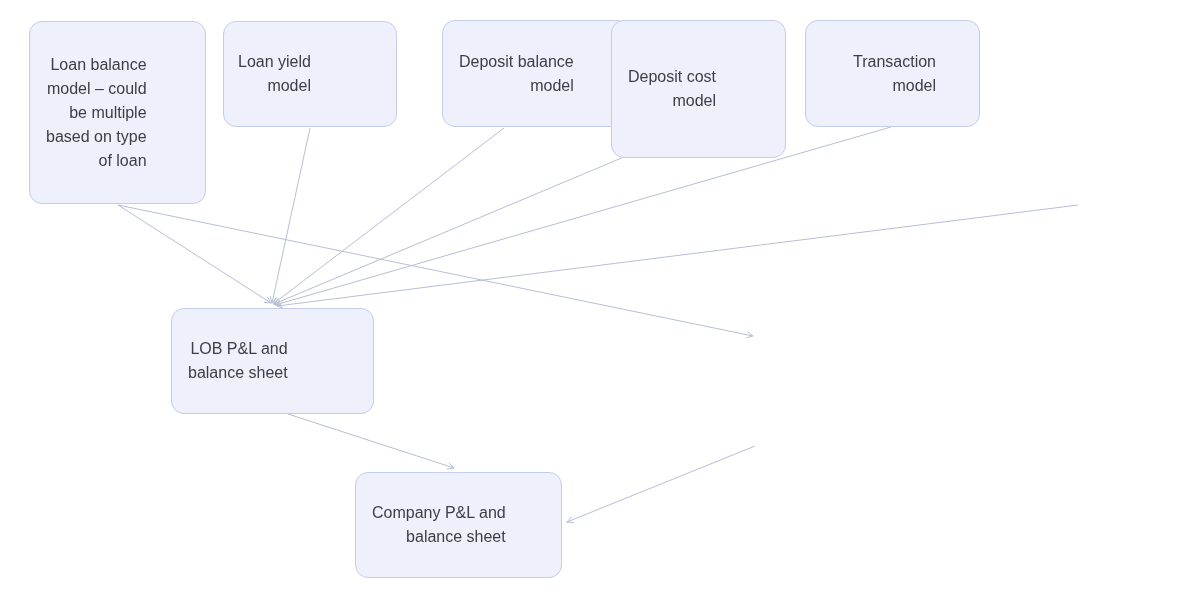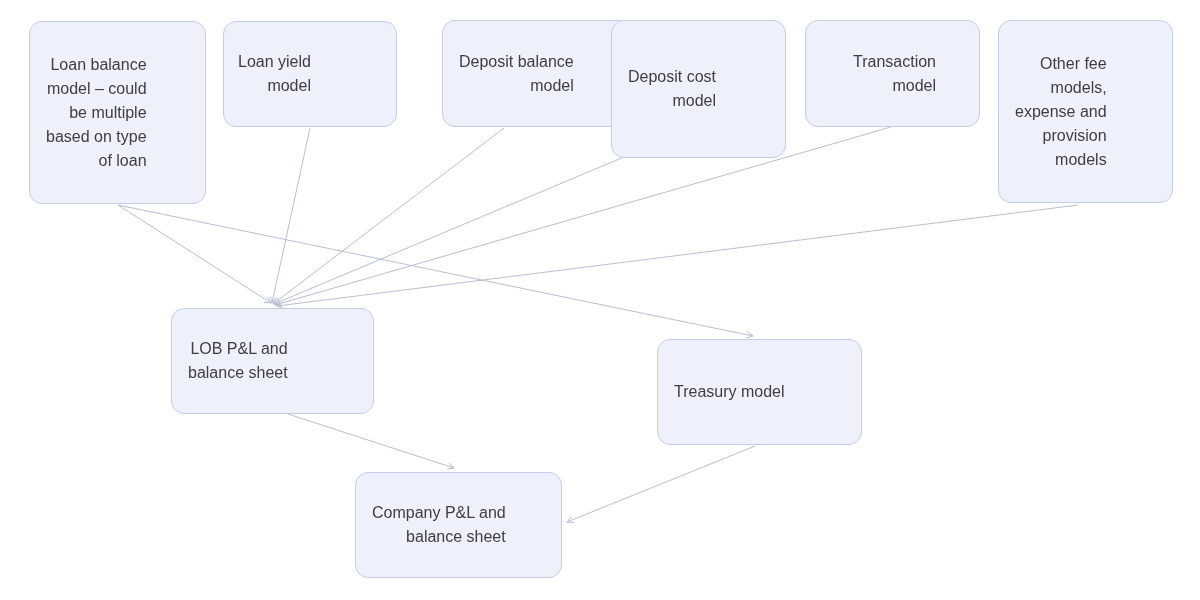--- a/index.html
+++ b/index.html
@@ -85,35 +85,25 @@
   <div class="node" style="left:611px;top:20px;width:175px;height:138px;">
     <span class="node__label">Deposit cost
 model</span>
   </div>
 
   <div class="node" style="left:805px;top:20px;width:175px;height:107px;padding-left:47px;">
     <span class="node__label">Transaction
 model</span>
   </div>
 
-  <div class="node" style="left:998px;top:20px;width:175px;height:183px;">
-    <span class="node__label">Other fee
-models,
-expense and
-provision
-models</span>
-  </div>
 
   <div class="node" style="left:171px;top:308px;width:203px;height:106px;">
     <span class="node__label">LOB P&amp;L and
 balance sheet</span>
   </div>
 
-  <div class="node" style="left:657px;top:339px;width:205px;height:106px;">
-    <span class="node__label">Treasury model</span>
-  </div>
 
   <div class="node" style="left:355px;top:472px;width:207px;height:106px;">
     <span class="node__label">Company P&amp;L and
 balance sheet</span>
   </div>
 
 </div>
 
 </body></html>

